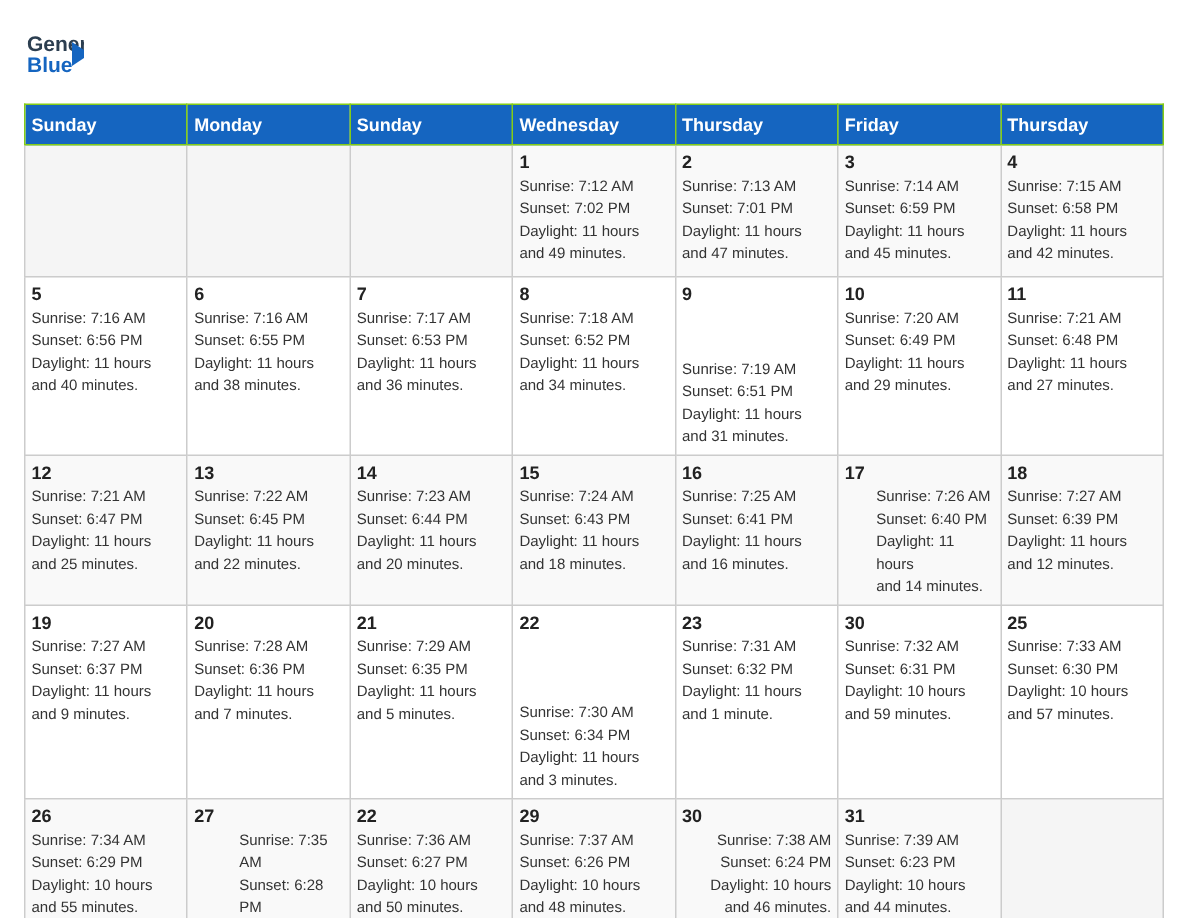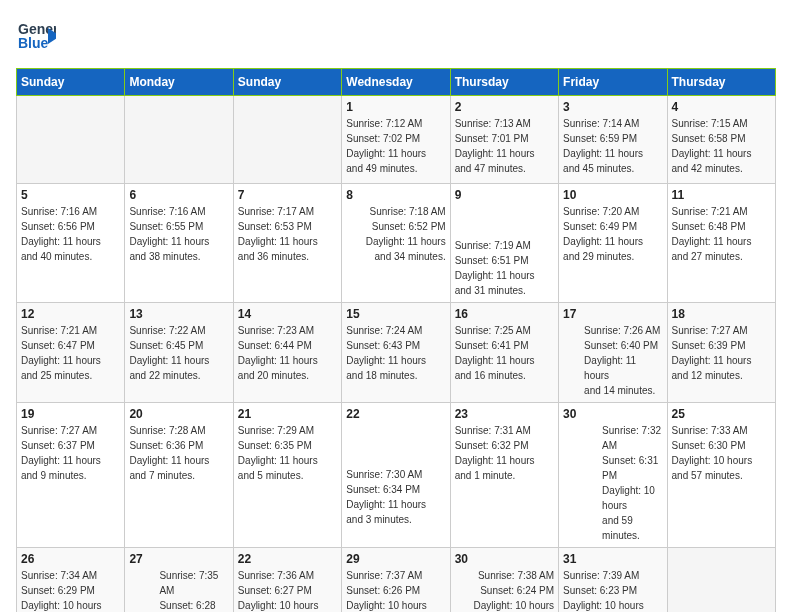--- a/index.html
+++ b/index.html
@@ -155,21 +155,21 @@
         </td>
         <td>
           <span class="day-number">7</span>
           <div class="day-info" style="white-space: pre-line;">Sunrise: 7:17 AM
 Sunset: 6:53 PM
 Daylight: 11 hours
 and 36 minutes.</div>
         </td>
         <td>
           <span class="day-number">8</span>
-          <div class="day-info" style="white-space: pre-line; text-align: right;">Sunrise: 7:18 AM
+          <div class="day-info" style="white-space: pre-line;">Sunrise: 7:18 AM
 Sunset: 6:52 PM
 Daylight: 11 hours
 and 34 minutes.</div>
         </td>
         <td>
           <span class="day-number">9</span>
           <div class="day-info" style="white-space: pre-line; margin-top: 36px;">Sunrise: 7:19 AM
 Sunset: 6:51 PM
 Daylight: 11 hours
 and 31 minutes.</div>
@@ -271,21 +271,21 @@
         </td>
         <td>
           <span class="day-number">23</span>
           <div class="day-info" style="white-space: pre-line;">Sunrise: 7:31 AM
 Sunset: 6:32 PM
 Daylight: 11 hours
 and 1 minute.</div>
         </td>
         <td>
           <span class="day-number">30</span>
-          <div class="day-info" style="white-space: pre-line; margin-left: 39px;">Sunrise: 7:32 AM
+          <div class="day-info" style="white-space: pre-line;">Sunrise: 7:32 AM
 Sunset: 6:31 PM
 Daylight: 10 hours
 and 59 minutes.</div>
         </td>
         <td>
           <span class="day-number">25</span>
           <div class="day-info" style="white-space: pre-line;">Sunrise: 7:33 AM
 Sunset: 6:30 PM
 Daylight: 10 hours
 and 57 minutes.</div>

